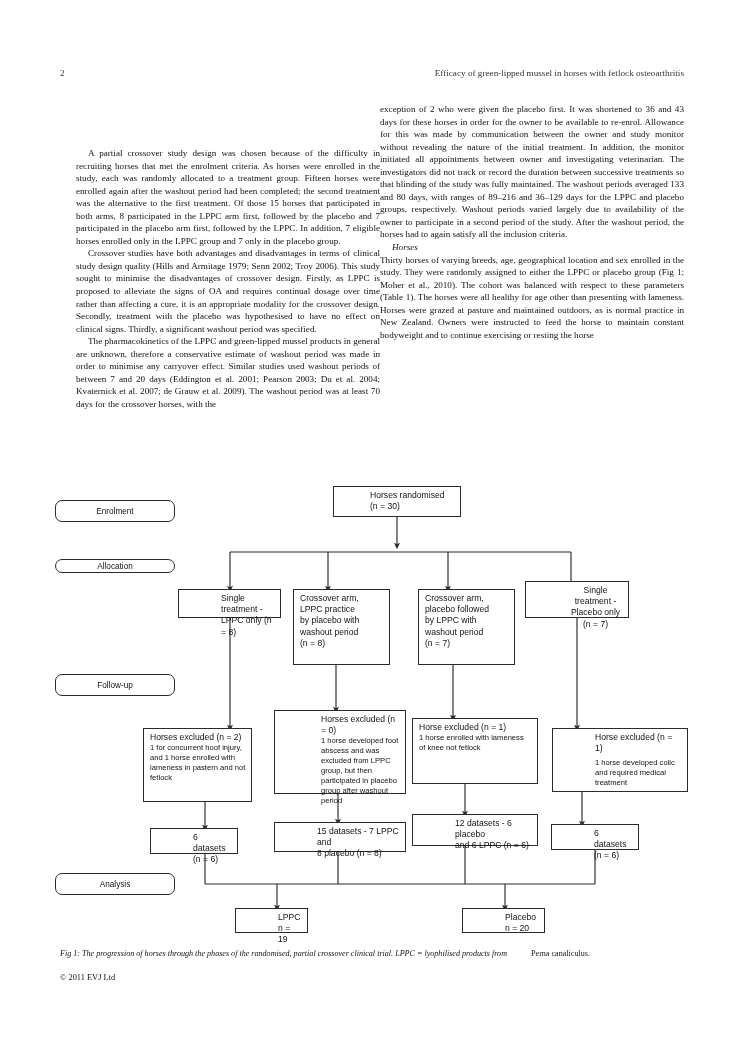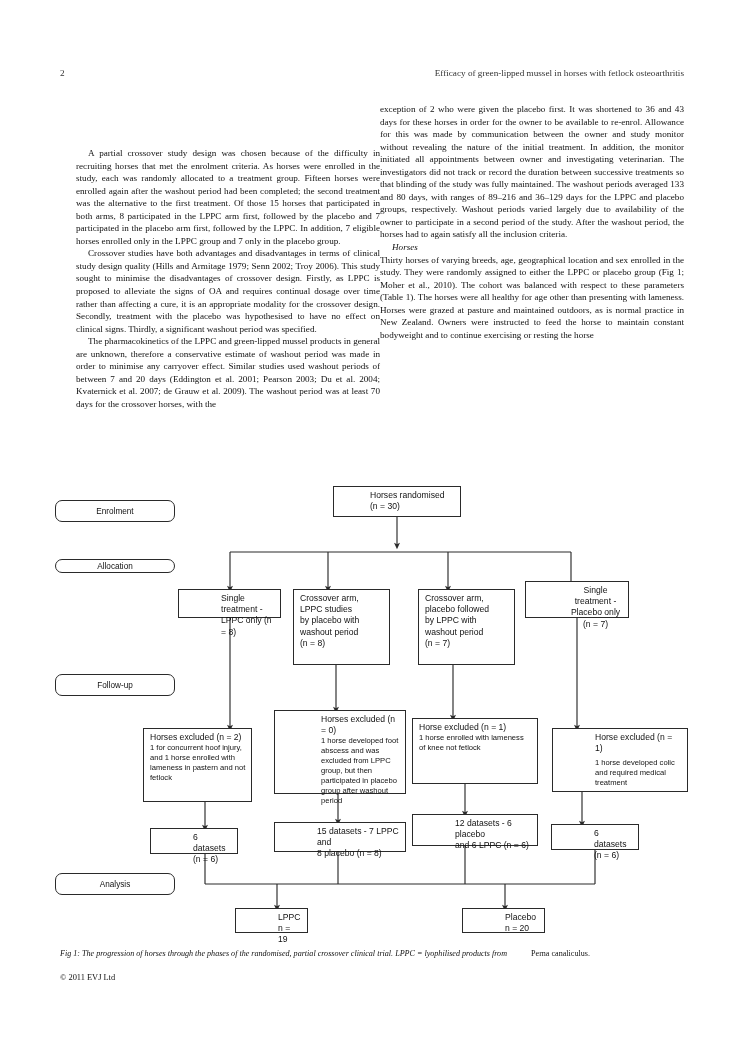--- a/index.html
+++ b/index.html
@@ -225,21 +225,21 @@
       <span class="head">(n = 30)</span>
     </div>
 
     <div class="fig-node center-mid" style="left:123px;top:105px;width:103px;height:29px;">
       <span class="head">Single treatment -</span>
       <span class="head">LPPC only (n = 8)</span>
     </div>
 
     <div class="fig-node" style="left:238px;top:105px;width:97px;height:76px;">
       <span class="head">Crossover arm,</span>
-      <span class="head">LPPC studies</span>
+      <span class="head">LPPC practice</span>
       <span class="head">by placebo with</span>
       <span class="head">washout period</span>
       <span class="head">(n = 8)</span>
     </div>
 
     <div class="fig-node" style="left:363px;top:105px;width:97px;height:76px;">
       <span class="head">Crossover arm,</span>
       <span class="head">placebo followed</span>
       <span class="head">by LPPC with</span>
       <span class="head">washout period</span>

